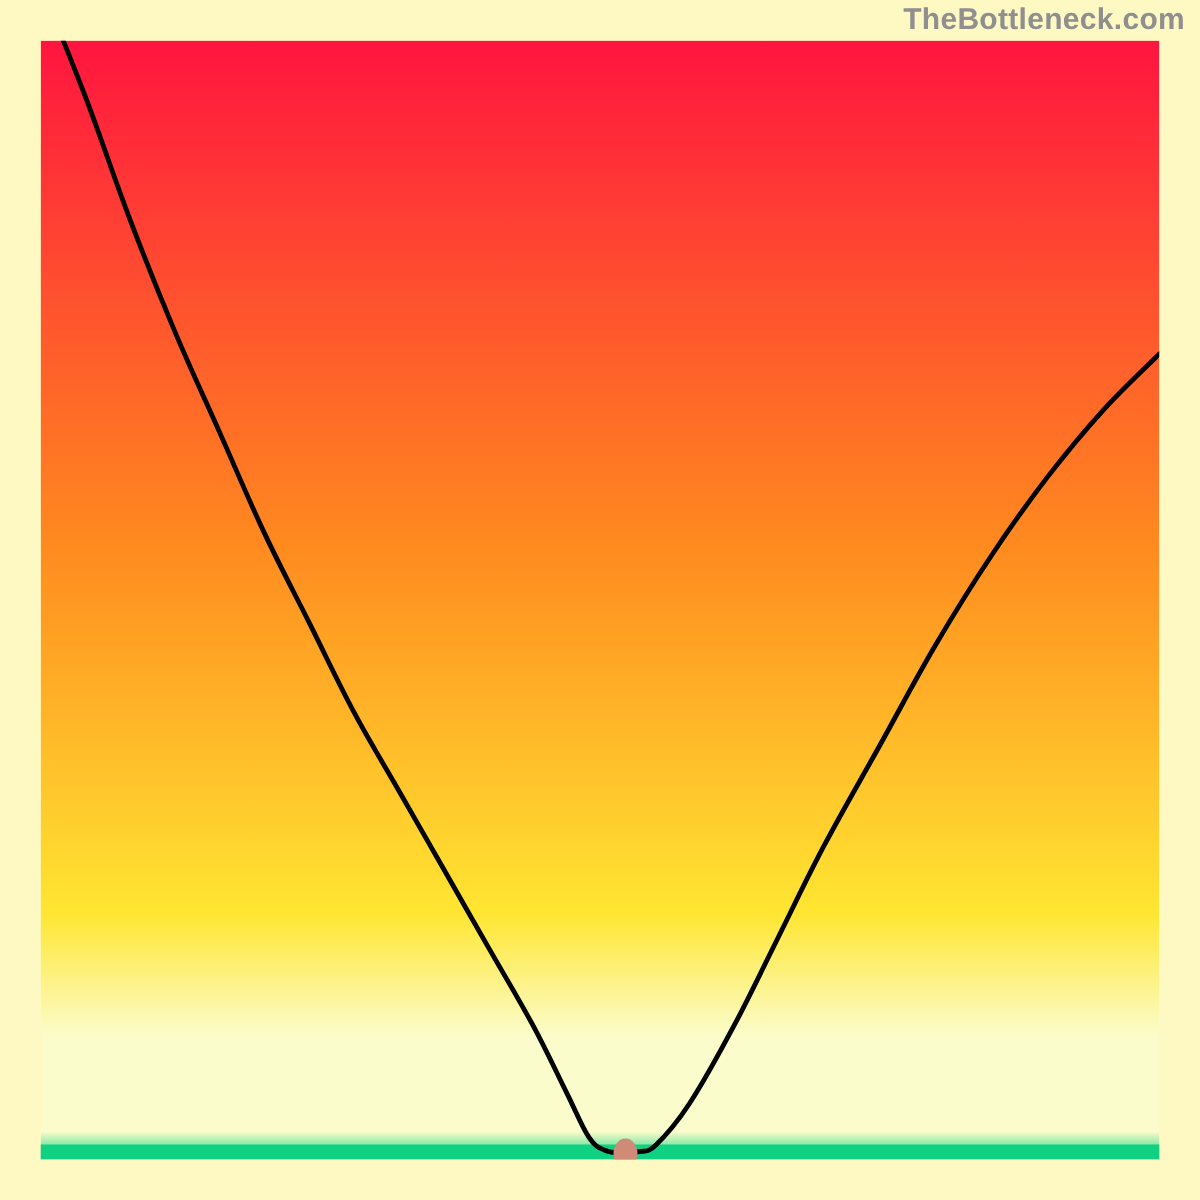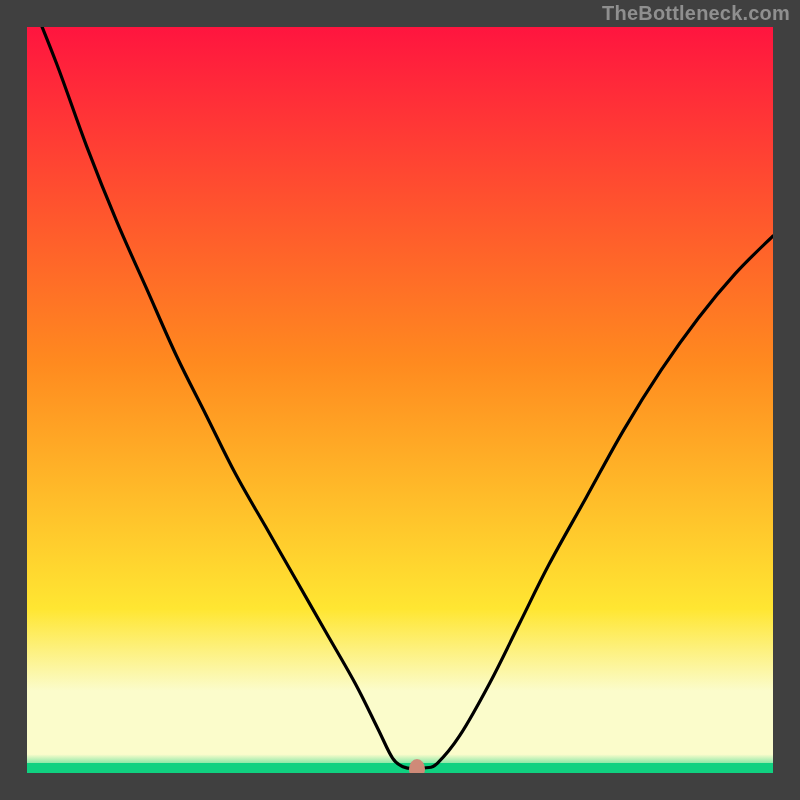--- a/index.html
+++ b/index.html
@@ -7,21 +7,21 @@
     padding: 0;
     width: 800px;
     height: 800px;
     background: #000;
     overflow: hidden;
   }
   .frame {
     position: relative;
     width: 800px;
     height: 800px;
-    background: #404040;
+    background: #fef9c3;
   }
   .plot-area {
     position: absolute;
     left: 27px;
     top: 27px;
     width: 746px;
     height: 746px;
     overflow: hidden;
   }
   .gradient {

